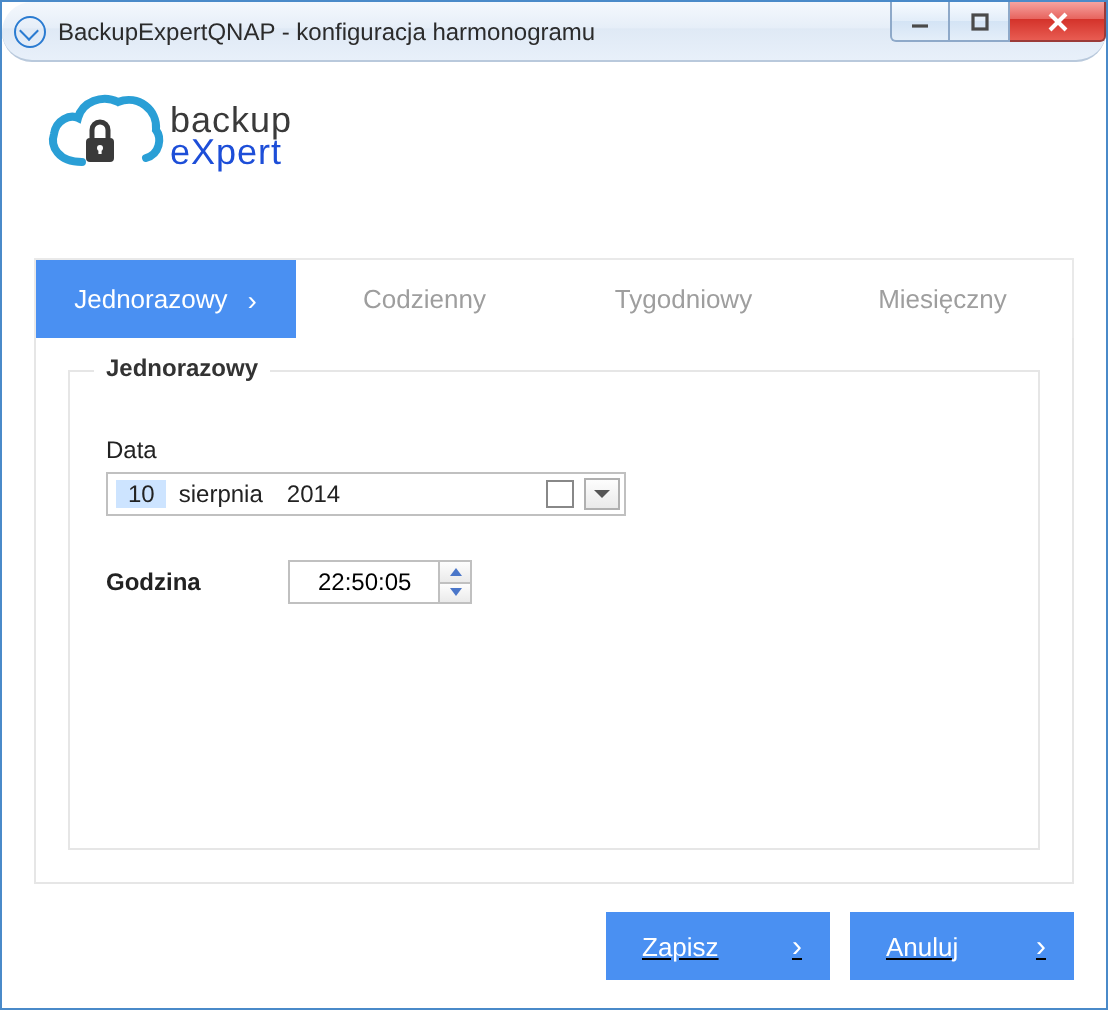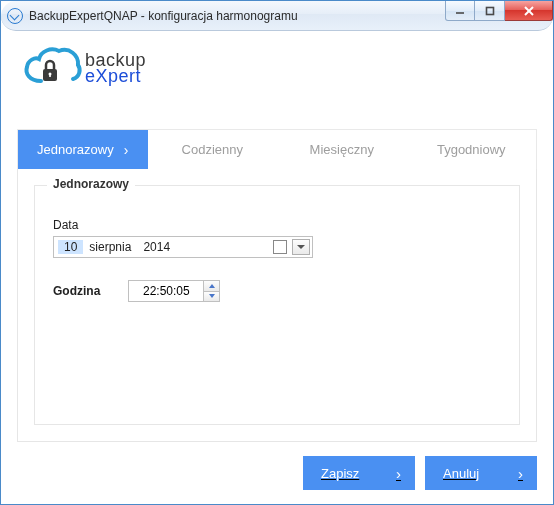--- a/index.html
+++ b/index.html
@@ -37,21 +37,21 @@
   .group-title { position: absolute; top: -9px; left: 12px; background: #fff; padding: 0 6px; font-size: 12px; font-weight: bold; color: #333; }
 
   .field-label { font-size: 12px; color: #222; margin-top: 18px; margin-bottom: 4px; font-weight: normal; }
   .date-field { width: 260px; height: 22px; border: 1px solid #c0c0c0; background: #fff; display: flex; align-items: center; padding: 0 4px; position: relative; font-size: 12px; color: #222; }
   .date-field .seg { padding: 0 6px; }
   .date-field .seg.sel { background: #cde4ff; }
   .date-drop { position: absolute; right: 2px; top: 2px; bottom: 2px; width: 18px; border: 1px solid #b0b0b0; background: linear-gradient(to bottom,#fdfdfd,#eaeaea); display: flex; align-items: center; justify-content: center; }
   .date-drop::after { content: ""; width: 0; height: 0; border-left: 4px solid transparent; border-right: 4px solid transparent; border-top: 4px solid #555; }
   .date-drop::before { content: ""; position: absolute; right: 22px; width: 12px; height: 12px; border: 1px solid #888; background: #fff; }
 
-  .time-row { display: flex; align-items: center; gap: 28px; margin-top: 22px; }
+  .time-row { display: flex; align-items: center; gap: 44px; margin-top: 22px; }
   .time-label { font-size: 12px; font-weight: bold; color: #222; }
   .time-field { width: 92px; height: 22px; border: 1px solid #c0c0c0; background: #fff; display: flex; align-items: center; position: relative; }
   .time-field .tval { flex: 1; text-align: center; font-size: 12px; }
   .spin { width: 16px; height: 100%; border-left: 1px solid #c0c0c0; display: flex; flex-direction: column; }
   .spin div { flex: 1; background: linear-gradient(to bottom,#fdfdfd,#eaeaea); display: flex; align-items: center; justify-content: center; }
   .spin div + div { border-top: 1px solid #c0c0c0; }
   .spin .up::after { content: ""; width: 0; height: 0; border-left: 3px solid transparent; border-right: 3px solid transparent; border-bottom: 4px solid #4a76c9; }
   .spin .dn::after { content: ""; width: 0; height: 0; border-left: 3px solid transparent; border-right: 3px solid transparent; border-top: 4px solid #4a76c9; }
 
   .footer { display: flex; justify-content: flex-end; gap: 10px; padding-top: 14px; text-decoration: underline; }
@@ -105,24 +105,24 @@
 
     <div class="tabs">
       <div class="tab active">
         <span>Jednorazowy</span>
         <span class="chev">›</span>
       </div>
       <div class="tab">
         <span>Codzienny</span>
       </div>
       <div class="tab">
-        <span>Miesięczny</span>
+        <span>Tygodniowy</span>
       </div>
       <div class="tab">
-        <span>Tygodniowy</span>
+        <span>Miesięczny</span>
       </div>
     </div>
 
     <div class="panel">
       <div class="group">
         <div class="group-title">Jednorazowy</div>
 
         <div class="field-label">Data</div>
         <div class="date-field">
           <span class="seg sel">10</span>

